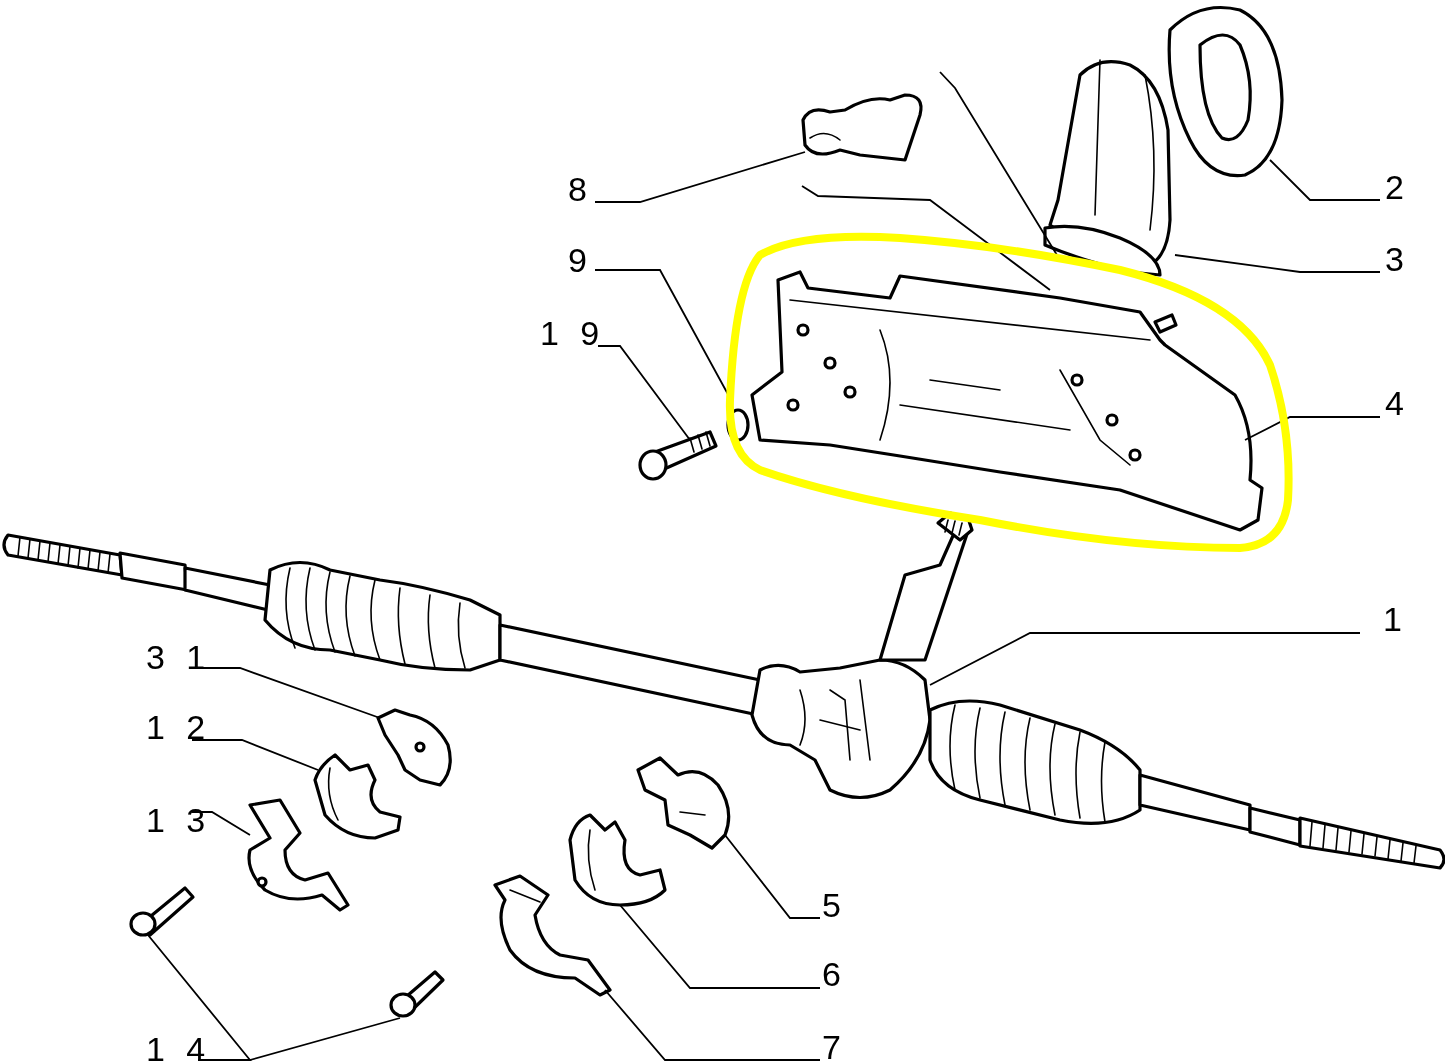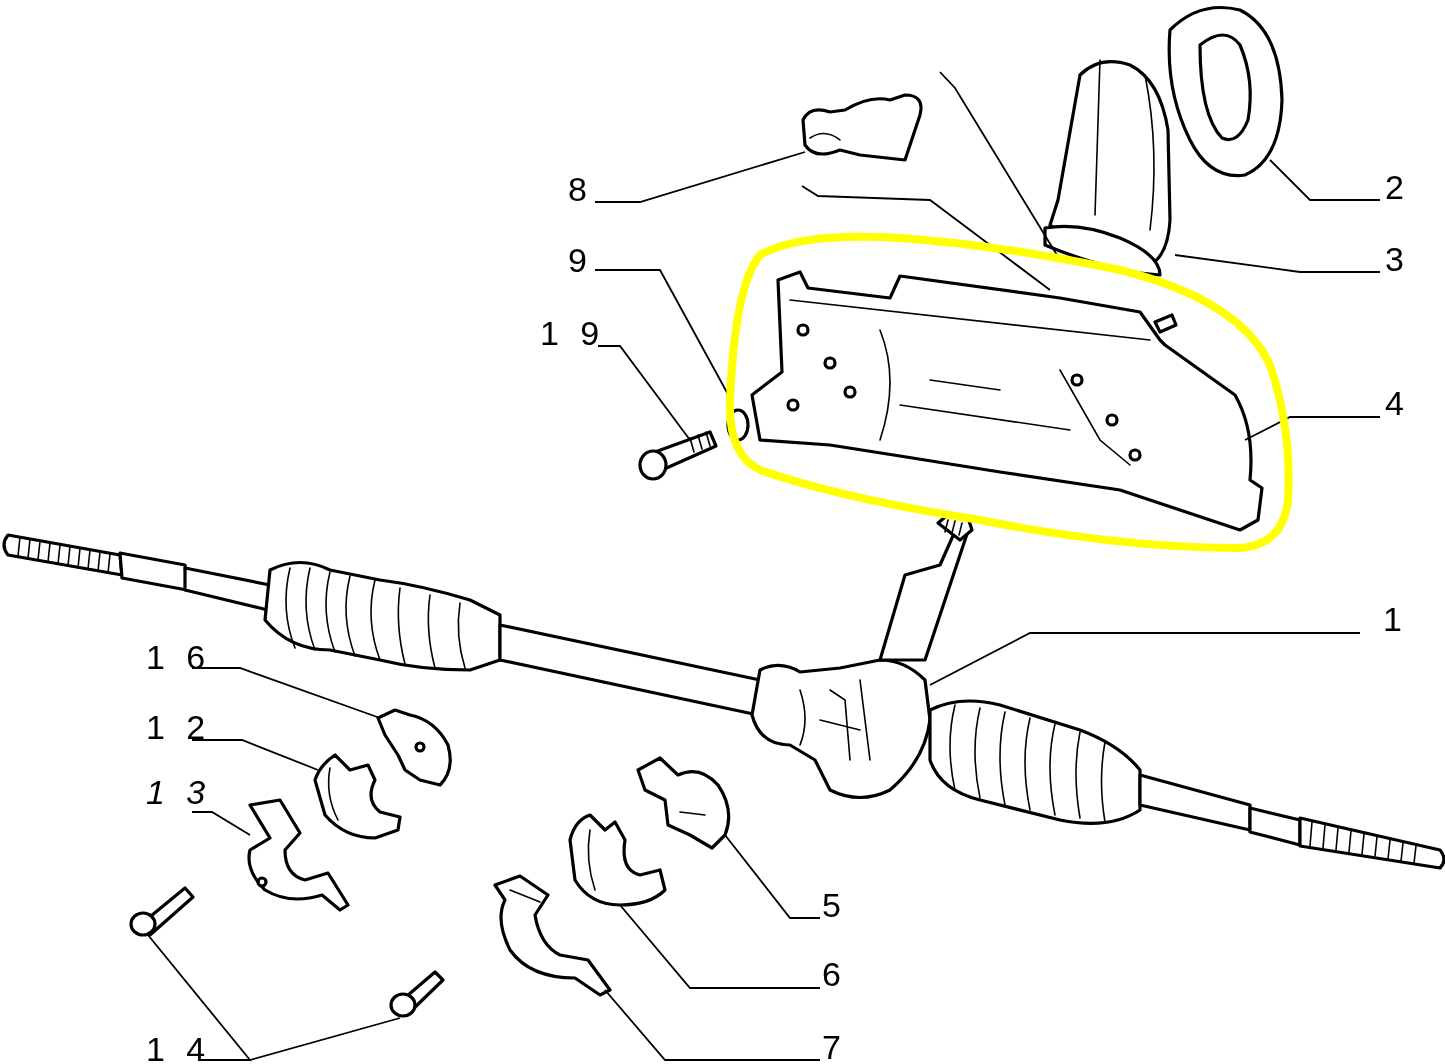--- a/index.html
+++ b/index.html
@@ -200,16 +200,16 @@
 <div class="callout" style="left:1383px; top:602px;">1</div>
 <div class="callout" style="left:1385px; top:170px;">2</div>
 <div class="callout" style="left:1385px; top:242px;">3</div>
 <div class="callout" style="left:1385px; top:386px;">4</div>
 <div class="callout" style="left:822px; top:888px;">5</div>
 <div class="callout" style="left:822px; top:957px;">6</div>
 <div class="callout" style="left:822px; top:1030px;">7</div>
 <div class="callout" style="left:568px; top:172px;">8</div>
 <div class="callout" style="left:568px; top:243px;">9</div>
 <div class="callout" style="left:540px; top:316px;">1 9</div>
-<div class="callout" style="left:146px; top:640px;">1 6</div>
+<div class="callout" style="left:146px; top:640px;">3 1</div>
 <div class="callout" style="left:146px; top:710px;text-align:right;">1 2</div>
-<div class="callout" style="left:146px; top:775px;font-style:italic;">1 3</div>
+<div class="callout" style="left:146px; top:803px;">1 3</div>
 <div class="callout" style="left:146px; top:1032px;">1 4</div>
 
 </body></html>

